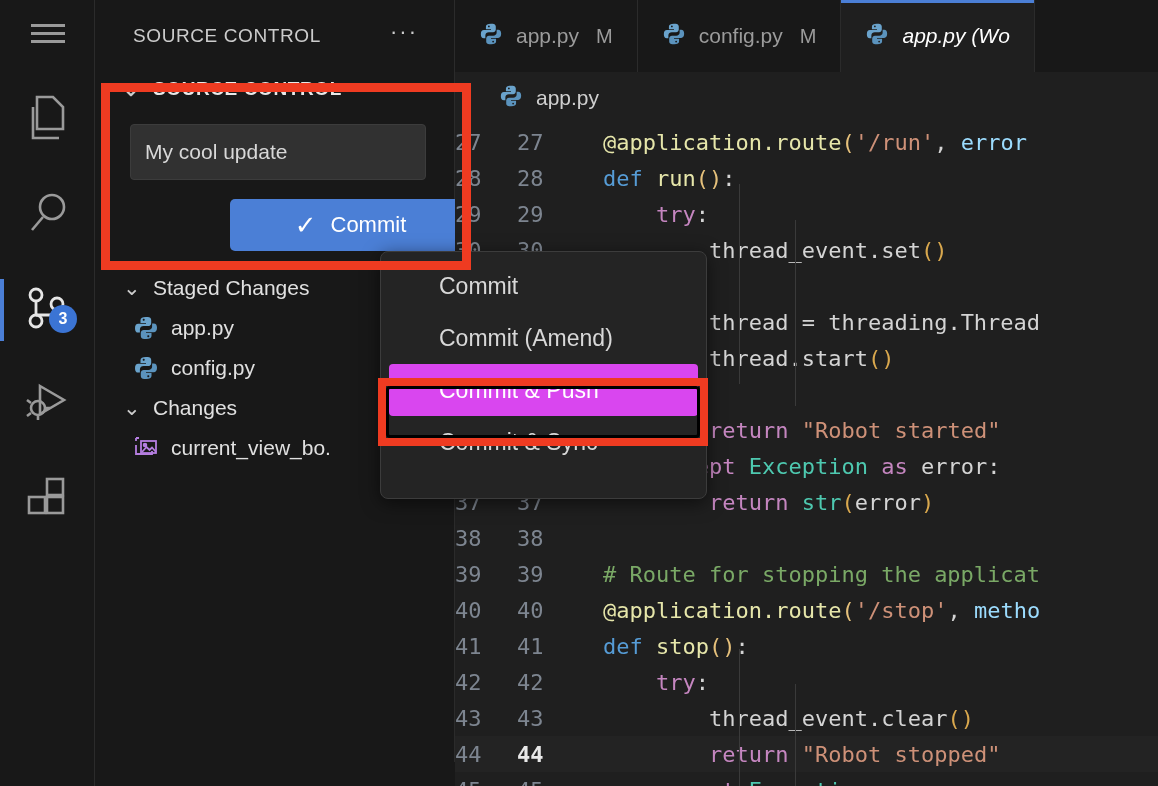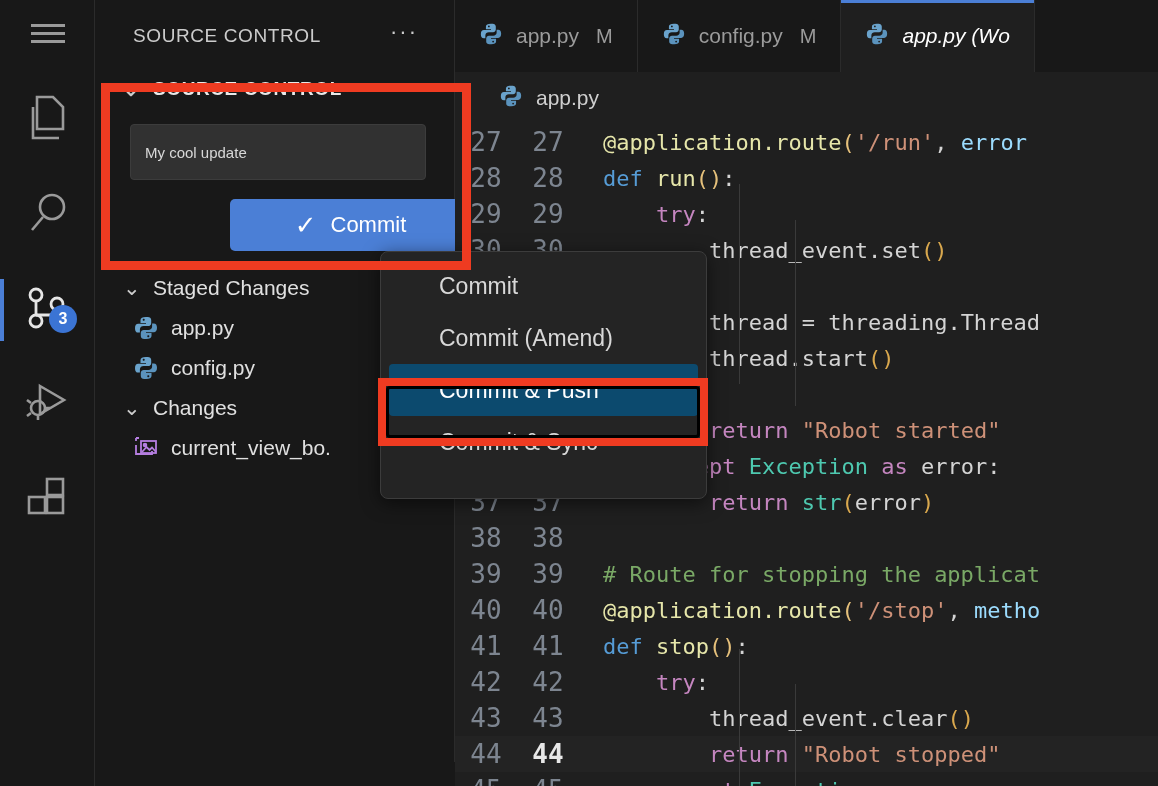--- a/index.html
+++ b/index.html
@@ -87,21 +87,21 @@
 
   .commit-box {
     position: absolute; left: 35px; top: 124px;
     width: 296px; height: 56px;
     background: #313131;
     border: 1px solid #3c3c3c;
     border-radius: 4px;
     display: flex; align-items: center;
     padding-left: 14px;
     color: #d8d8d8;
-    font-size: 15px;
+    font-size: 21px;
   }
   .commit-btn {
     position: absolute; left: 135px; top: 199px;
     width: 296px; height: 52px;
     background: #4b7fd6;
     border-radius: 5px;
     display: flex; align-items: center;
     color: #ffffff;
   }
   .commit-btn-main {
@@ -167,24 +167,24 @@
     overflow: hidden;
   }
   .code-line {
     display: flex; align-items: center;
     height: 36px;
     font-family: "DejaVu Sans Mono", monospace;
     font-size: 22px;
     white-space: pre;
   }
   .gut {
-    width: 62px; text-align: center;
+    width: 62px; text-align: left;
     color: #7d8590; flex: none;
     font-family: "DejaVu Sans Mono", monospace;
-    font-size: 26px;
+    font-size: 22px;
   }
   .gut.cur { color: #e8e8e8; font-weight: bold; }
   .code-txt { padding-left: 24px; flex: 1; overflow: hidden; }
   .line-hl { background: #232323; }
 
   
   .t-dec { color: #e6e6aa; }
   .t-kw  { color: #569cd6; }
   .t-kw2 { color: #c586c0; }
   .t-fn  { color: #e6e6aa; }
@@ -213,21 +213,21 @@
     z-index: 40;
   }
   .ctx-item {
     height: 52px;
     display: flex; align-items: center;
     padding-left: 58px;
     color: #d8d8d8;
     font-size: 23px;
   }
   .ctx-item.selected {
-    background: #0c4a6e;
+    background: #d946ef;
     color: #ffffff;
     margin: 0 8px;
     border-radius: 4px;
     padding-left: 50px;
   }
 
   
   .annot {
     position: absolute;
     border: 9px solid #ef3b21;

